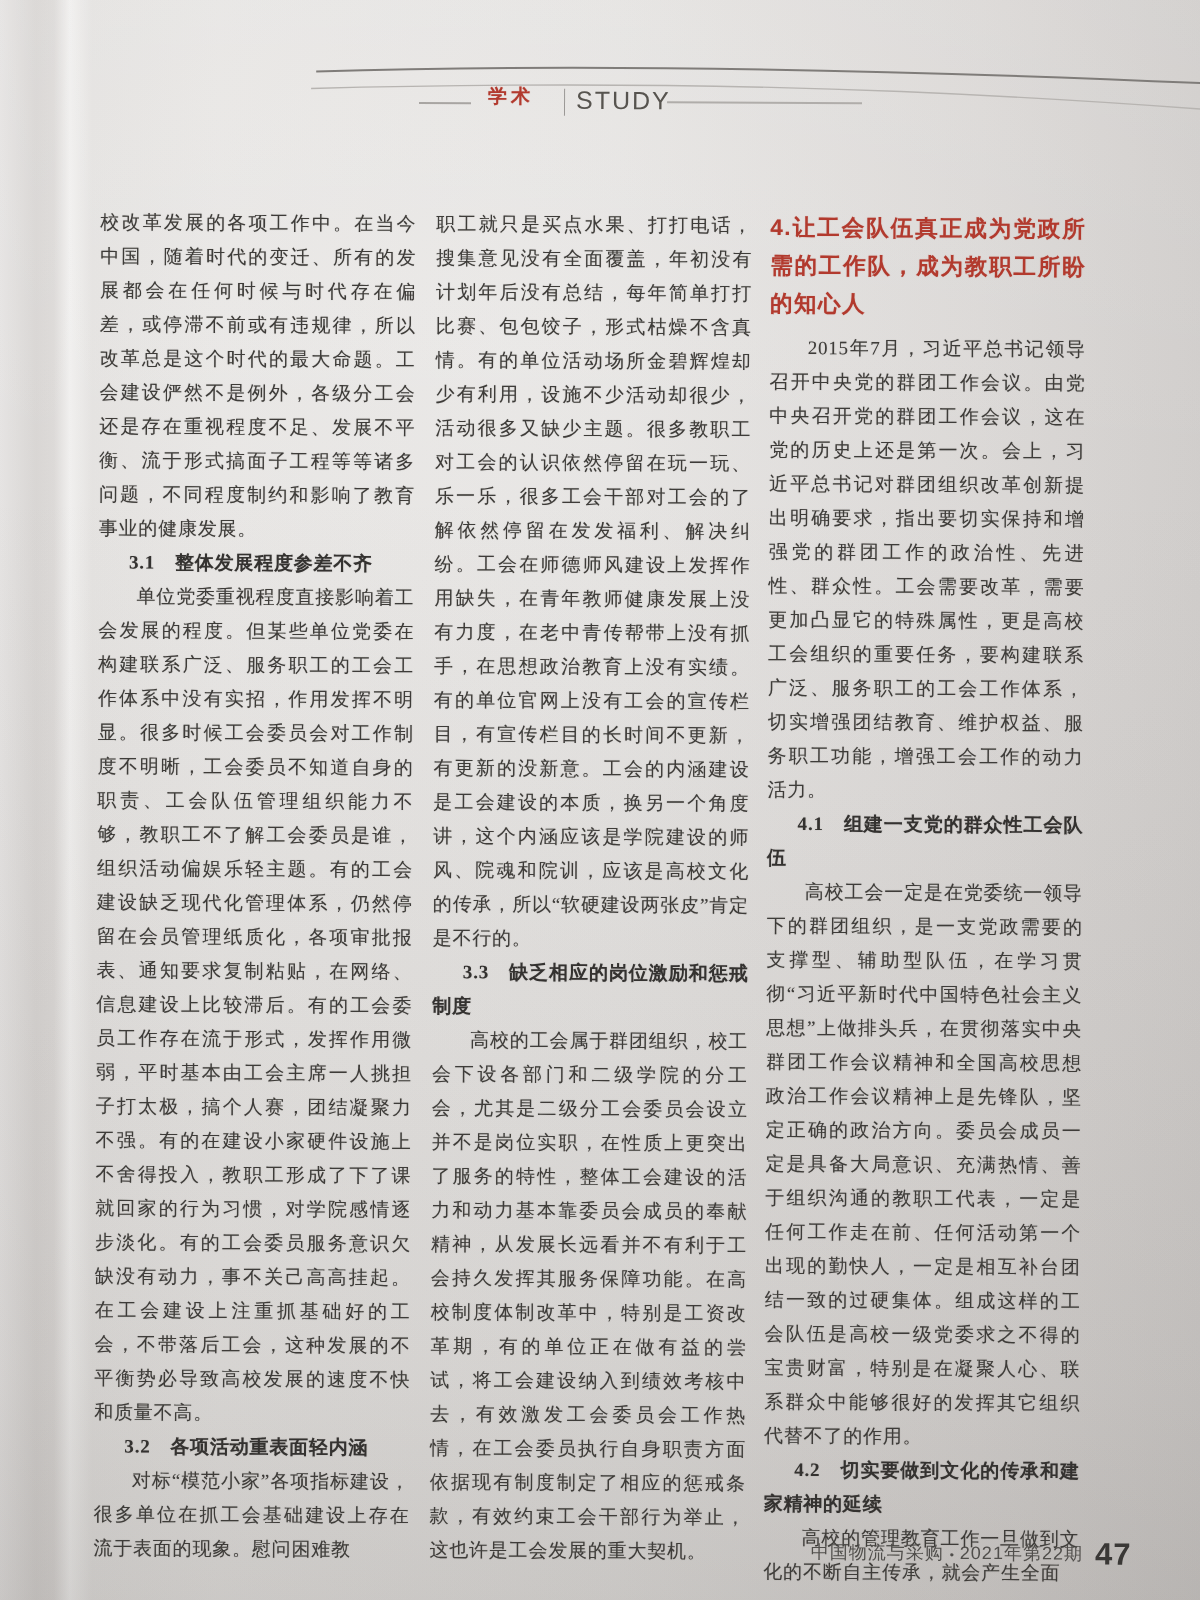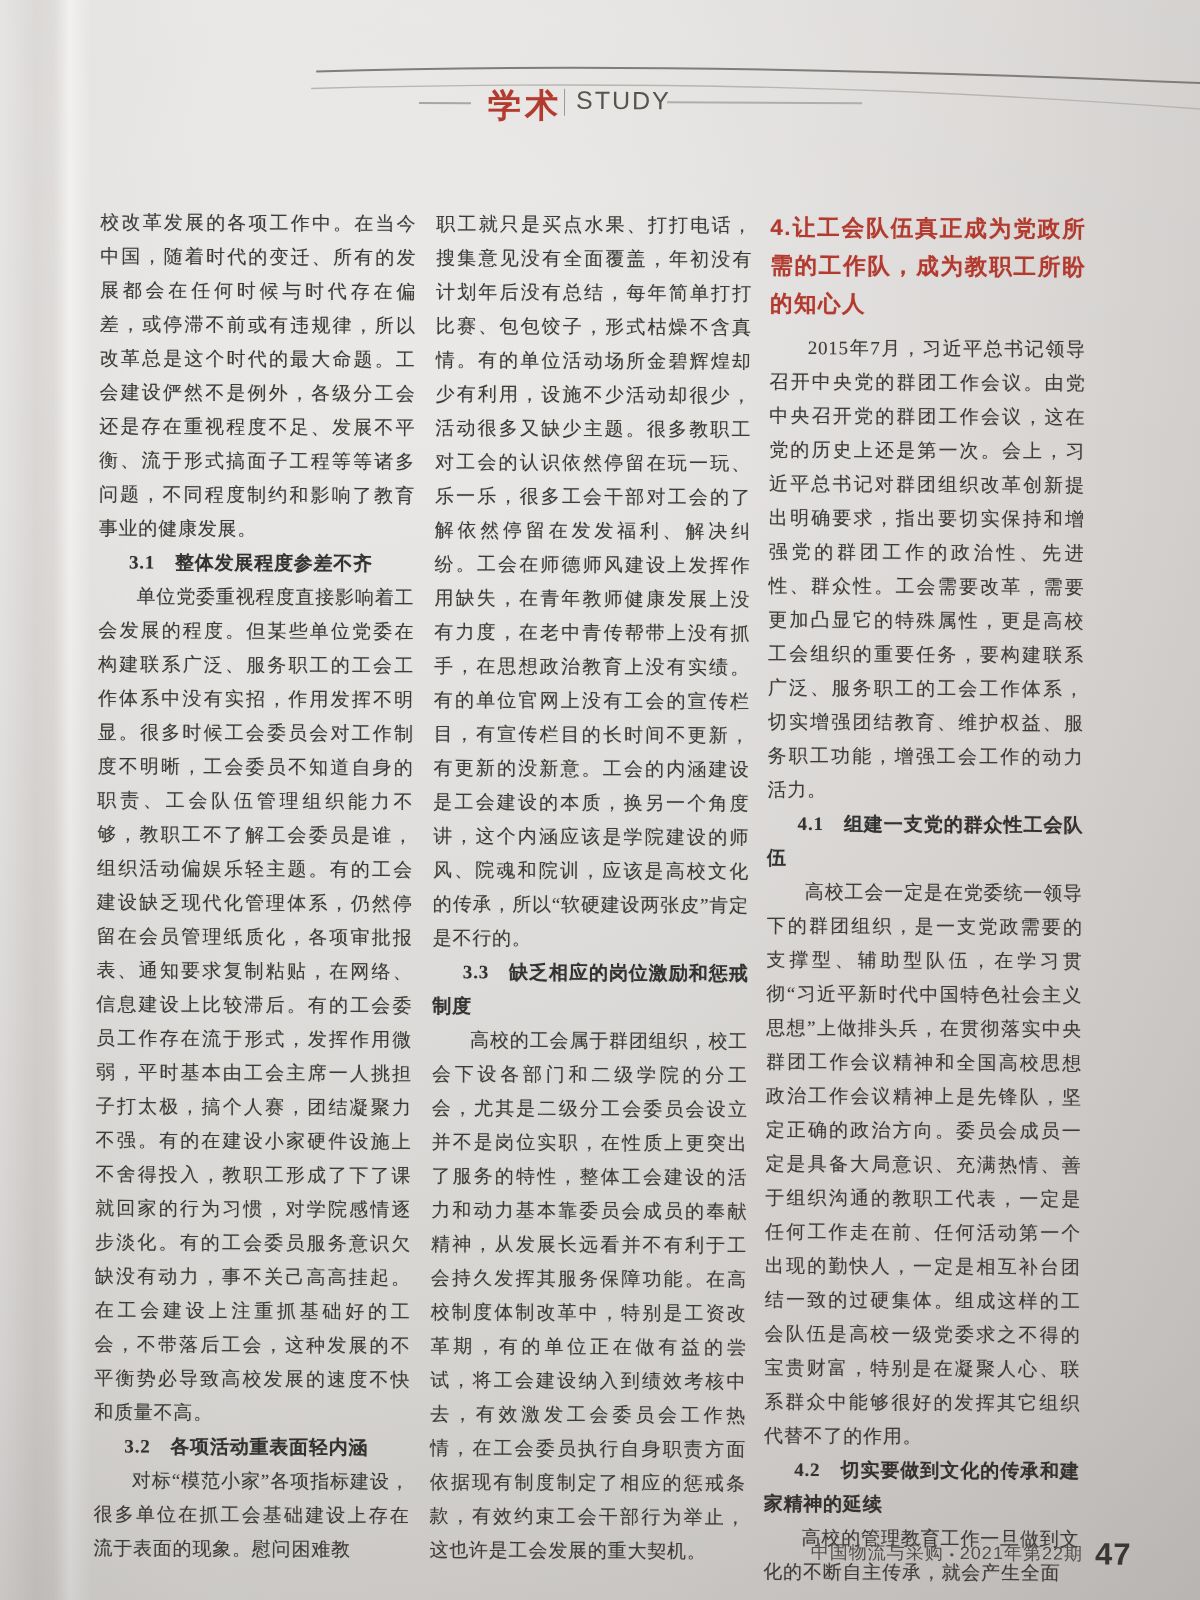--- a/index.html
+++ b/index.html
@@ -13,21 +13,21 @@
                       #e7e5e3 220px, #e3e1df 620px, #dad7d5 980px, #d1cecc 1200px);
   }
   .sheet{position:absolute;left:0;top:0;width:1200px;height:1600px;
     transform:rotate(0.3deg);transform-origin:600px 300px;}
   .top-rules{position:absolute;left:0;top:0;}
   
   .header{position:absolute;top:84px;left:0;width:1200px;height:46px;}
   .hdash{position:absolute;height:2px;background:#a8a5a2;}
   .hdash.left{left:418px;top:19px;width:52px;}
   .hdash.right{left:666px;top:17px;width:195px;background:#b0adaa;}
-  .zh-label{position:absolute;left:487px;top:0;font-size:33px;font-weight:bold;
+  .zh-label{position:absolute;left:487px;top:0;font-size:19px;font-weight:bold;
     color:#b23a2e;letter-spacing:4px;text-shadow:0 0 1px rgba(178,58,46,0.35);}
   .vbar{position:absolute;left:563px;top:5px;width:1px;height:27px;background:#9b9896;}
   .en-label{position:absolute;left:575px;top:2px;font-size:25px;color:#57544f;
     letter-spacing:2px;font-family:"Liberation Sans","DejaVu Sans",sans-serif;}
   
   .col{position:absolute;top:208px;width:316px;color:#3e3c39;
     font-size:19px;line-height:34px;letter-spacing:0.8px;
     text-align:justify;text-justify:inter-character;
     text-shadow:0 0 1px rgba(62,60,57,0.35);}
   .col1{left:100px;} .col2{left:436px;} .col3{left:770px;top:206px;}

